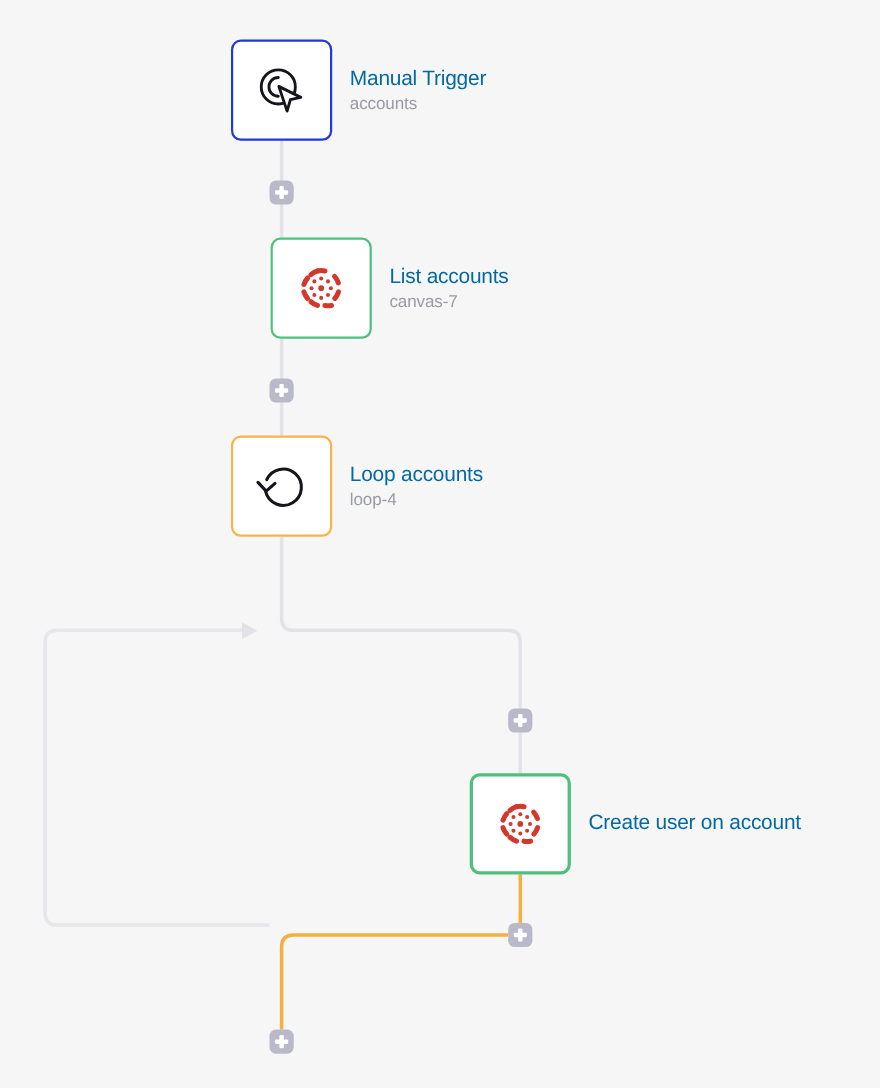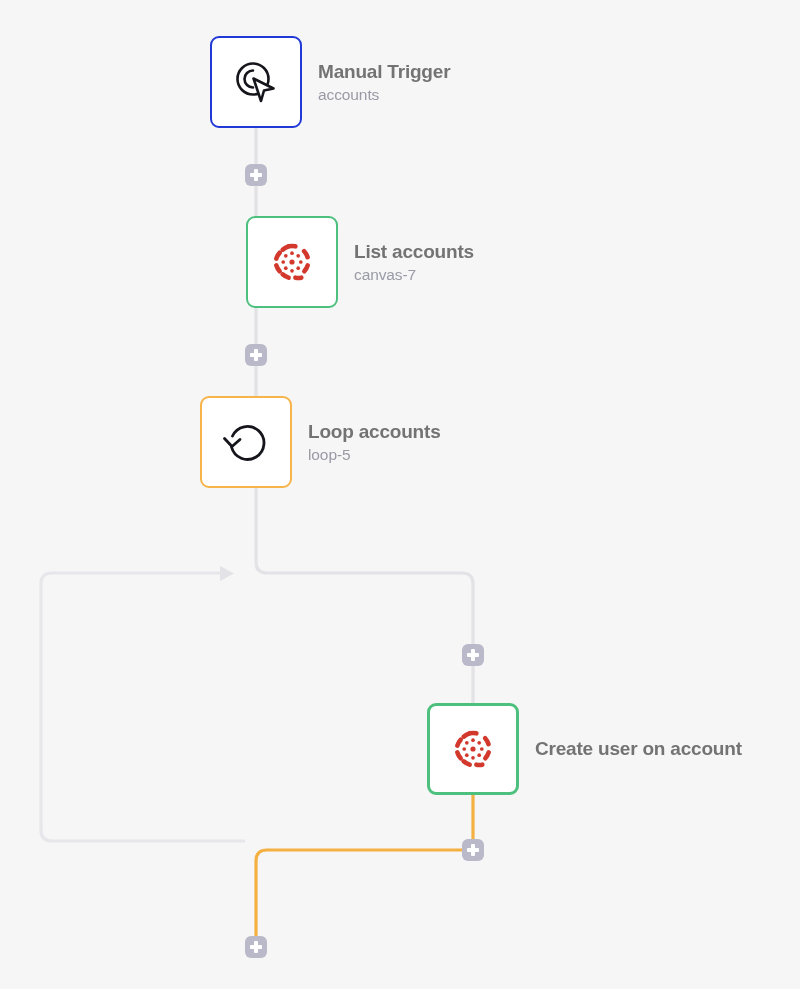--- a/index.html
+++ b/index.html
@@ -55,22 +55,22 @@
   }
 
   .node-labels {
     display: flex;
     flex-direction: column;
     justify-content: center;
     gap: 3px;
   }
   .node-title {
     font-size: 19px;
-    font-weight: bold;
-    color: #737373;
+    font-weight: normal;
+    color: #0369a1;
     line-height: 1.15;
     white-space: nowrap;
     letter-spacing: -0.2px;
   }
   .node-subtitle {
     font-size: 15.5px;
     font-weight: normal;
     color: #9a9aa6;
     line-height: 1.15;
     white-space: nowrap;
@@ -176,30 +176,30 @@
           </g>
         </g>
       </svg>
     </div>
     <div class="node-labels">
       <div class="node-title">List accounts</div>
       <div class="node-subtitle">canvas-7</div>
     </div>
   </div>
 
-  <div class="node" style="left:200px; top:396px;">
+  <div class="node" style="left:210px; top:396px;">
     <div class="node-box b-orange">
       <svg class="icon-wrap" viewBox="0 0 56 56">
         <path d="M14.5,22 A16.5,16.5 0 1,1 13.5,33" fill="none" stroke="#15151c" stroke-width="2.8" stroke-linecap="round"></path>
         <path d="M6.5,24.5 L14,32.5 L22,25.5" fill="none" stroke="#15151c" stroke-width="2.8" stroke-linecap="round" stroke-linejoin="round"></path>
       </svg>
     </div>
     <div class="node-labels">
       <div class="node-title">Loop accounts</div>
-      <div class="node-subtitle">loop-5</div>
+      <div class="node-subtitle">loop-4</div>
     </div>
   </div>
 
   <div class="node" style="left:427px; top:703px;">
     <div class="node-box b-green-sel">
       <svg class="canvas-logo" viewBox="0 0 100 100">
         <g fill="#d2382c">
           <circle cx="50" cy="50" r="6.5"></circle>
           <g>
             <circle cx="50" cy="28" r="4.6"></circle>

